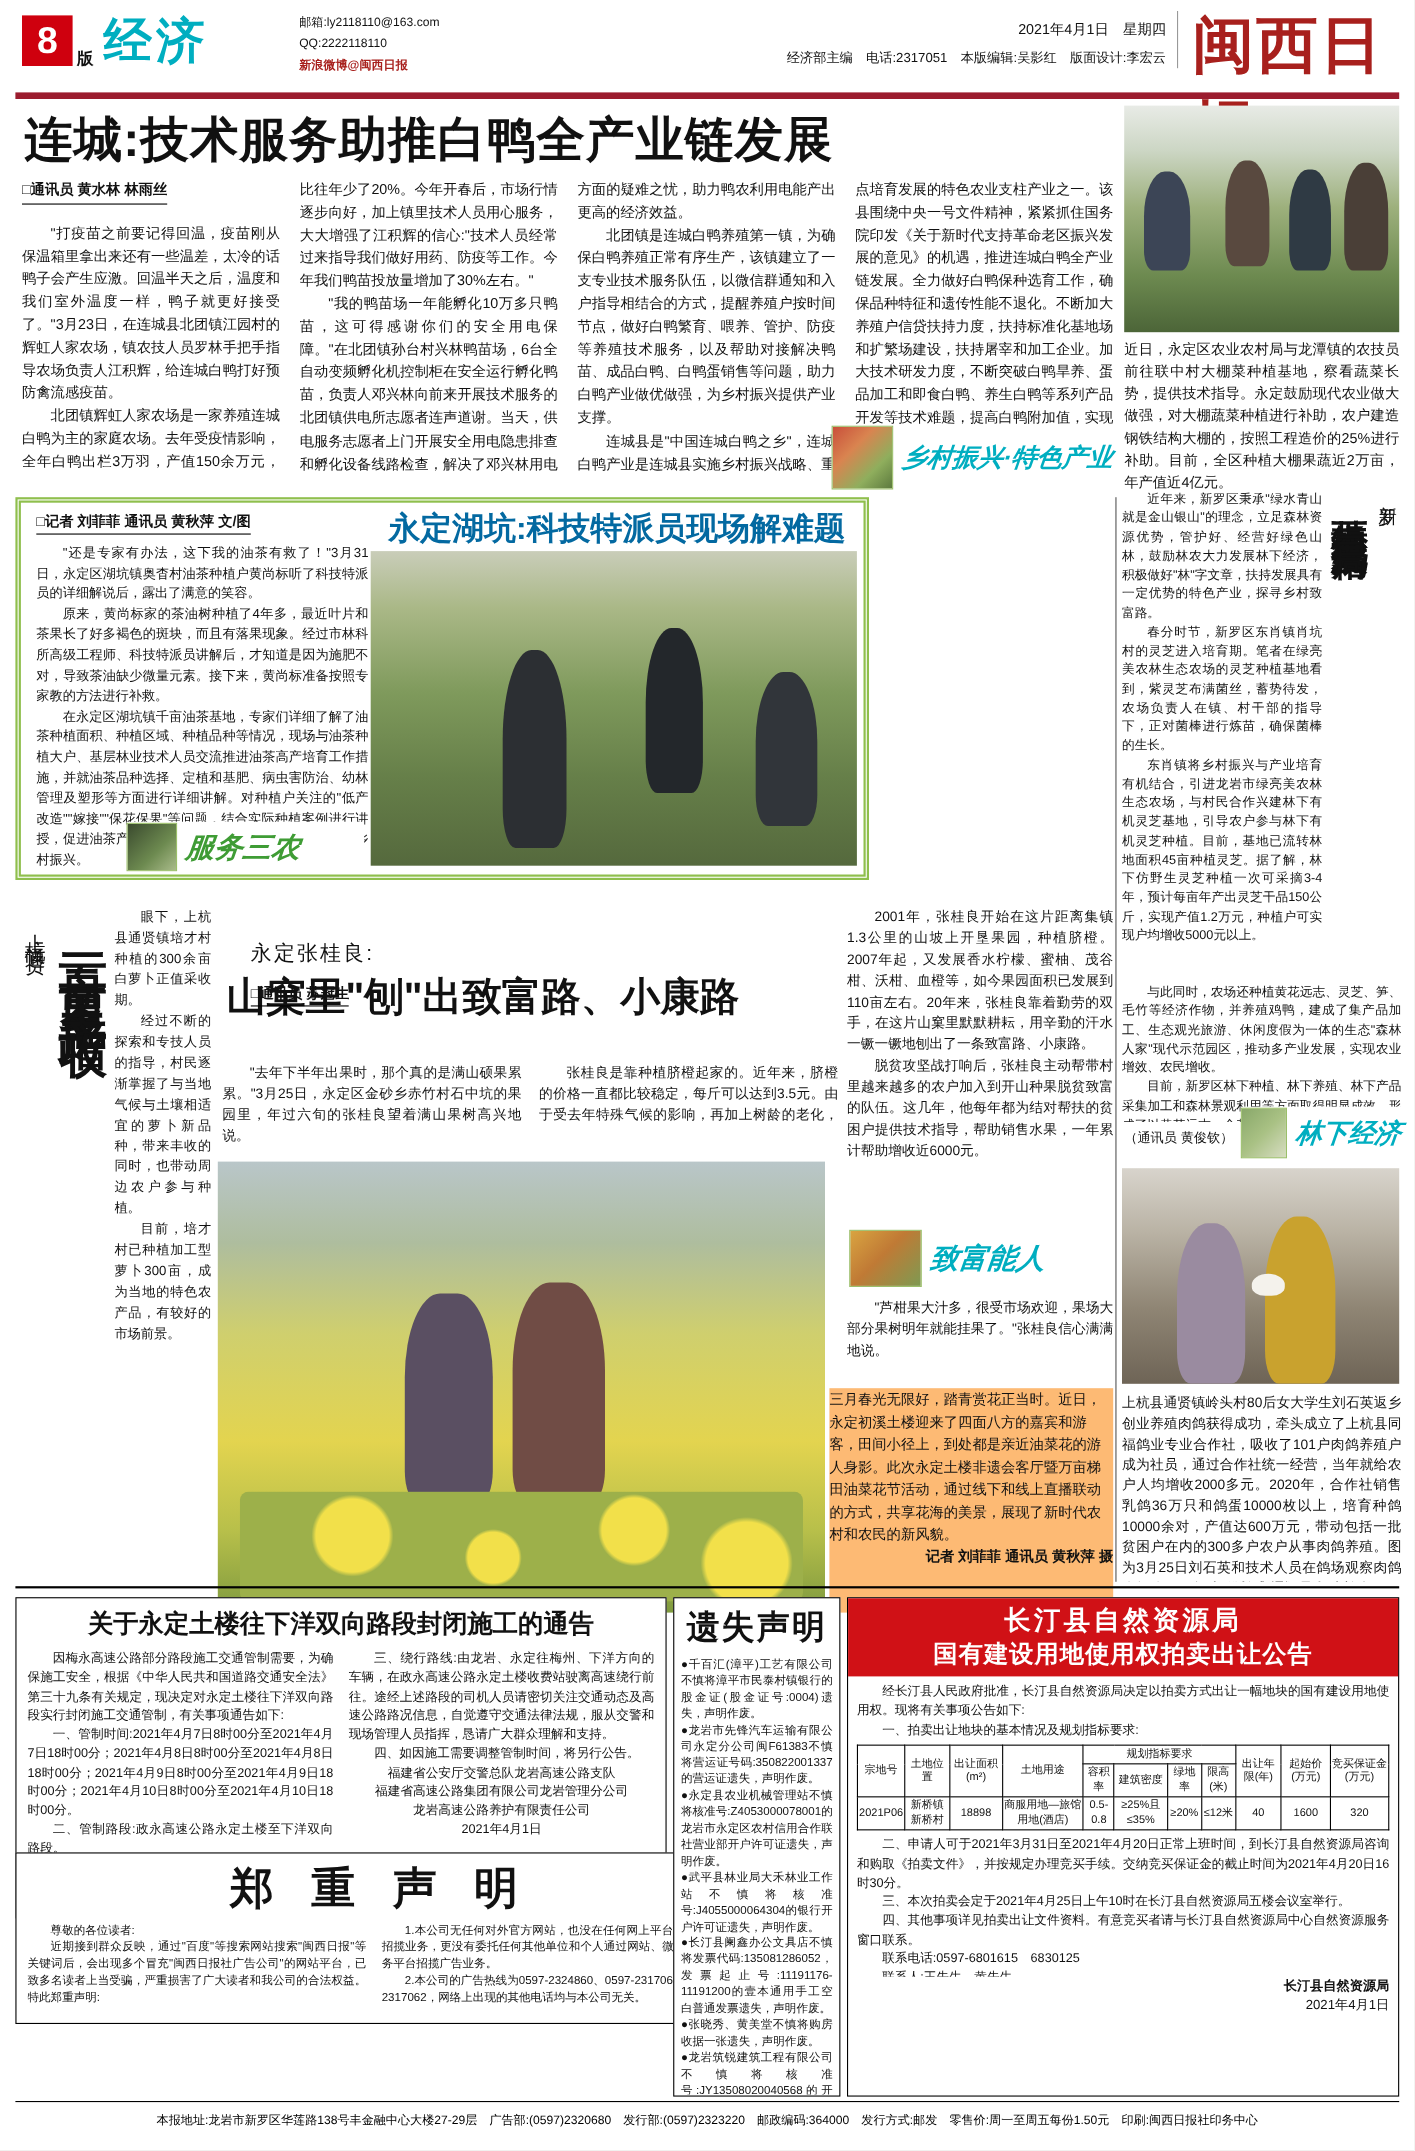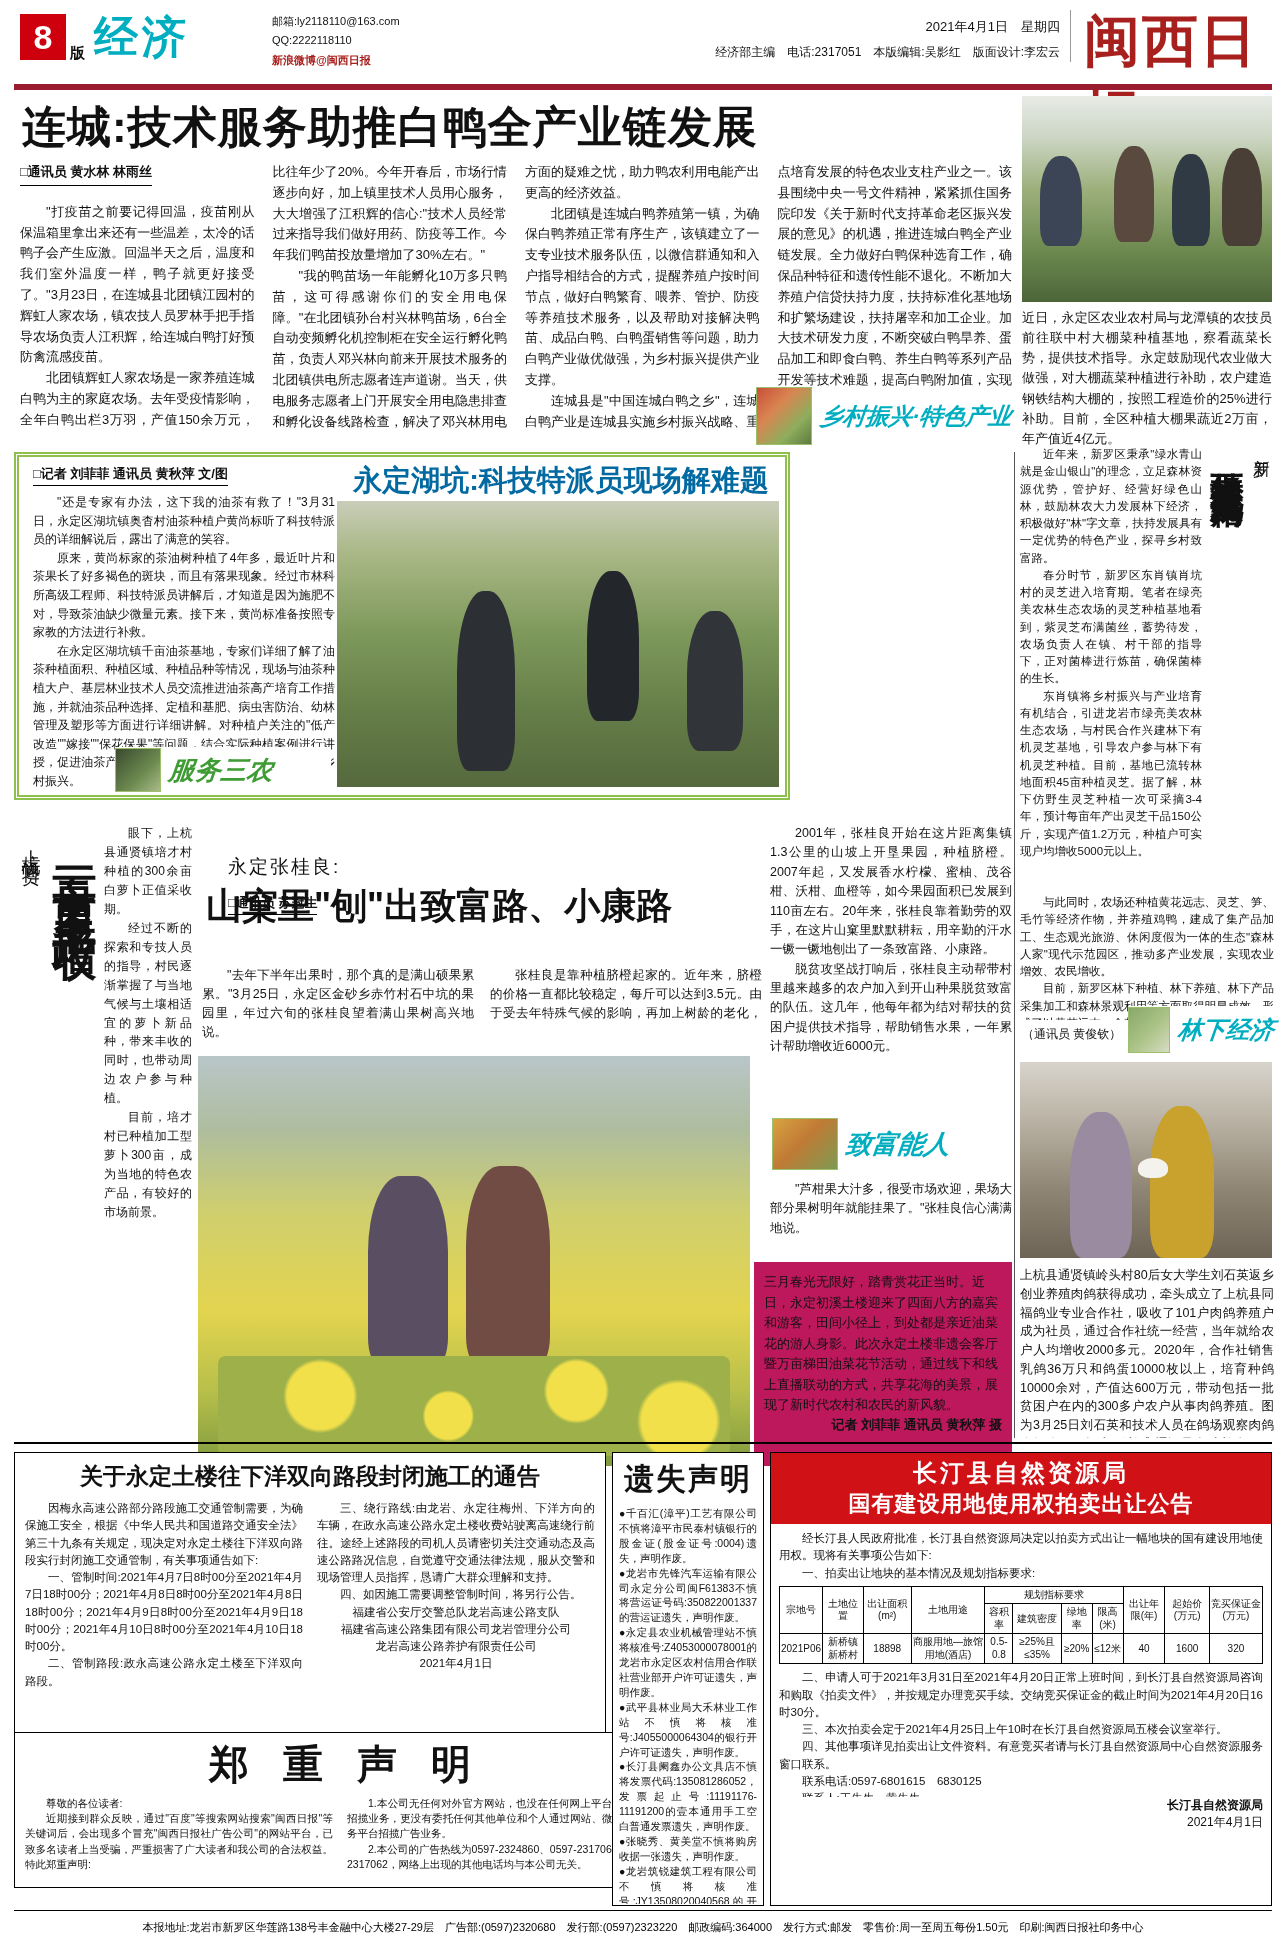--- a/index.html
+++ b/index.html
@@ -127,21 +127,21 @@
   <div class="abs jt para" style="left:770px;top:1180px;width:242px;height:76px;font-size:12.5px;line-height:1.55;overflow:hidden;">
       <p>"芦柑果大汁多，很受市场欢迎，果场大部分果树明年就能挂果了。"张桂良信心满满地说。</p>
     </div>
 
   <div class="abs photo" style="left:198px;top:1056px;width:552px;height:410px;background:linear-gradient(180deg,#b9c6c9 0%,#aebd9e 18%,#cfcf6e 38%,#e3d44f 62%,#b7bf4a 82%,#7f9a3f 100%);">
     <div class="fig" style="left:170px;top:120px;width:80px;height:190px;background:#5a4f62;border-radius:40% 40% 15% 15%;"></div>
     <div class="fig" style="left:268px;top:110px;width:84px;height:200px;background:#704c45;border-radius:40% 40% 15% 15%;"></div>
     <div class="fig" style="left:20px;top:300px;width:512px;height:100px;background:radial-gradient(circle at 20% 40%,#f2e04a 8%,transparent 9%),radial-gradient(circle at 45% 60%,#f2e04a 8%,transparent 9%),radial-gradient(circle at 70% 35%,#f2e04a 8%,transparent 9%),radial-gradient(circle at 90% 65%,#f2e04a 8%,transparent 9%),#9db04a;border-radius:8px;"></div>
   </div>
 
-  <div class="abs" style="left:754px;top:1262px;width:258px;height:204px;background:#be185d;box-sizing:border-box;padding:10px;overflow:hidden;">
+  <div class="abs" style="left:754px;top:1262px;width:258px;height:204px;background:#fdba74;box-sizing:border-box;overflow:hidden;">
     <div class="jt" style="font-size:13px;line-height:1.58;display:inline;">三月春光无限好，踏青赏花正当时。近日，永定初溪土楼迎来了四面八方的嘉宾和游客，田间小径上，到处都是亲近油菜花的游人身影。此次永定土楼非遗会客厅暨万亩梯田油菜花节活动，通过线下和线上直播联动的方式，共享花海的美景，展现了新时代农村和农民的新风貌。</div>
     <div class="credit" style="font-size:13px;">记者 刘菲菲 通讯员 黄秋萍 摄</div>
   </div>
 
   <div class="abs rule" style="left:1014px;top:452px;width:1px;height:986px;background:#555;"></div>
 
   <div class="abs vtext" style="left:1250px;top:446px;height:60px;font-size:17px;letter-spacing:4px;">新罗</div>
   <div class="abs vtext" style="left:1204px;top:446px;height:470px;font-size:33px;font-weight:900;letter-spacing:2px;">林下经济呈现多元化发展格局</div>
   <div class="abs jt para" style="left:1020px;top:446px;width:182px;height:444px;font-size:11.5px;line-height:1.5;overflow:hidden;">
       <p>近年来，新罗区秉承"绿水青山就是金山银山"的理念，立足森林资源优势，管护好、经营好绿色山林，鼓励林农大力发展林下经济，积极做好"林"字文章，扶持发展具有一定优势的特色产业，探寻乡村致富路。</p>
@@ -182,21 +182,21 @@
         </div>
       <div class="noindent" style="text-align:center;">
           <p>福建省公安厅交警总队龙岩高速公路支队</p>
           <p>福建省高速公路集团有限公司龙岩管理分公司</p>
           <p>龙岩高速公路养护有限责任公司</p>
           <p>2021年4月1日</p>
         </div>
     </div>
   </div>
 
-  <div class="abs bbox" style="left:14px;top:1732px;width:652px;height:156px;padding:4px 10px;">
+  <div class="abs bbox" style="left:14px;top:1684px;width:652px;height:156px;padding:4px 10px;">
     <div style="text-align:center;font-size:40px;font-weight:900;letter-spacing:34px;text-indent:34px;margin:0 0 4px 0;">郑重声明</div>
     <div class="cols2 jt para" style="font-size:10.5px;line-height:1.45;height:96px;overflow:hidden;">
         <p>尊敬的各位读者:</p>
         <p>近期接到群众反映，通过"百度"等搜索网站搜索"闽西日报"等关键词后，会出现多个冒充"闽西日报社广告公司"的网站平台，已致多名读者上当受骗，严重损害了广大读者和我公司的合法权益。特此郑重声明:</p>
         <p>1.本公司无任何对外官方网站，也没在任何网上平台开设广告招揽业务，更没有委托任何其他单位和个人通过网站、微信、电话务平台招揽广告业务。</p>
         <p>2.本公司的广告热线为0597-2324860、0597-2317065、0597-2317062，网络上出现的其他电话均与本公司无关。</p>
       </div>
   </div>
 
   <div class="abs bbox" style="left:612px;top:1452px;width:152px;height:454px;padding:6px 6px;">

